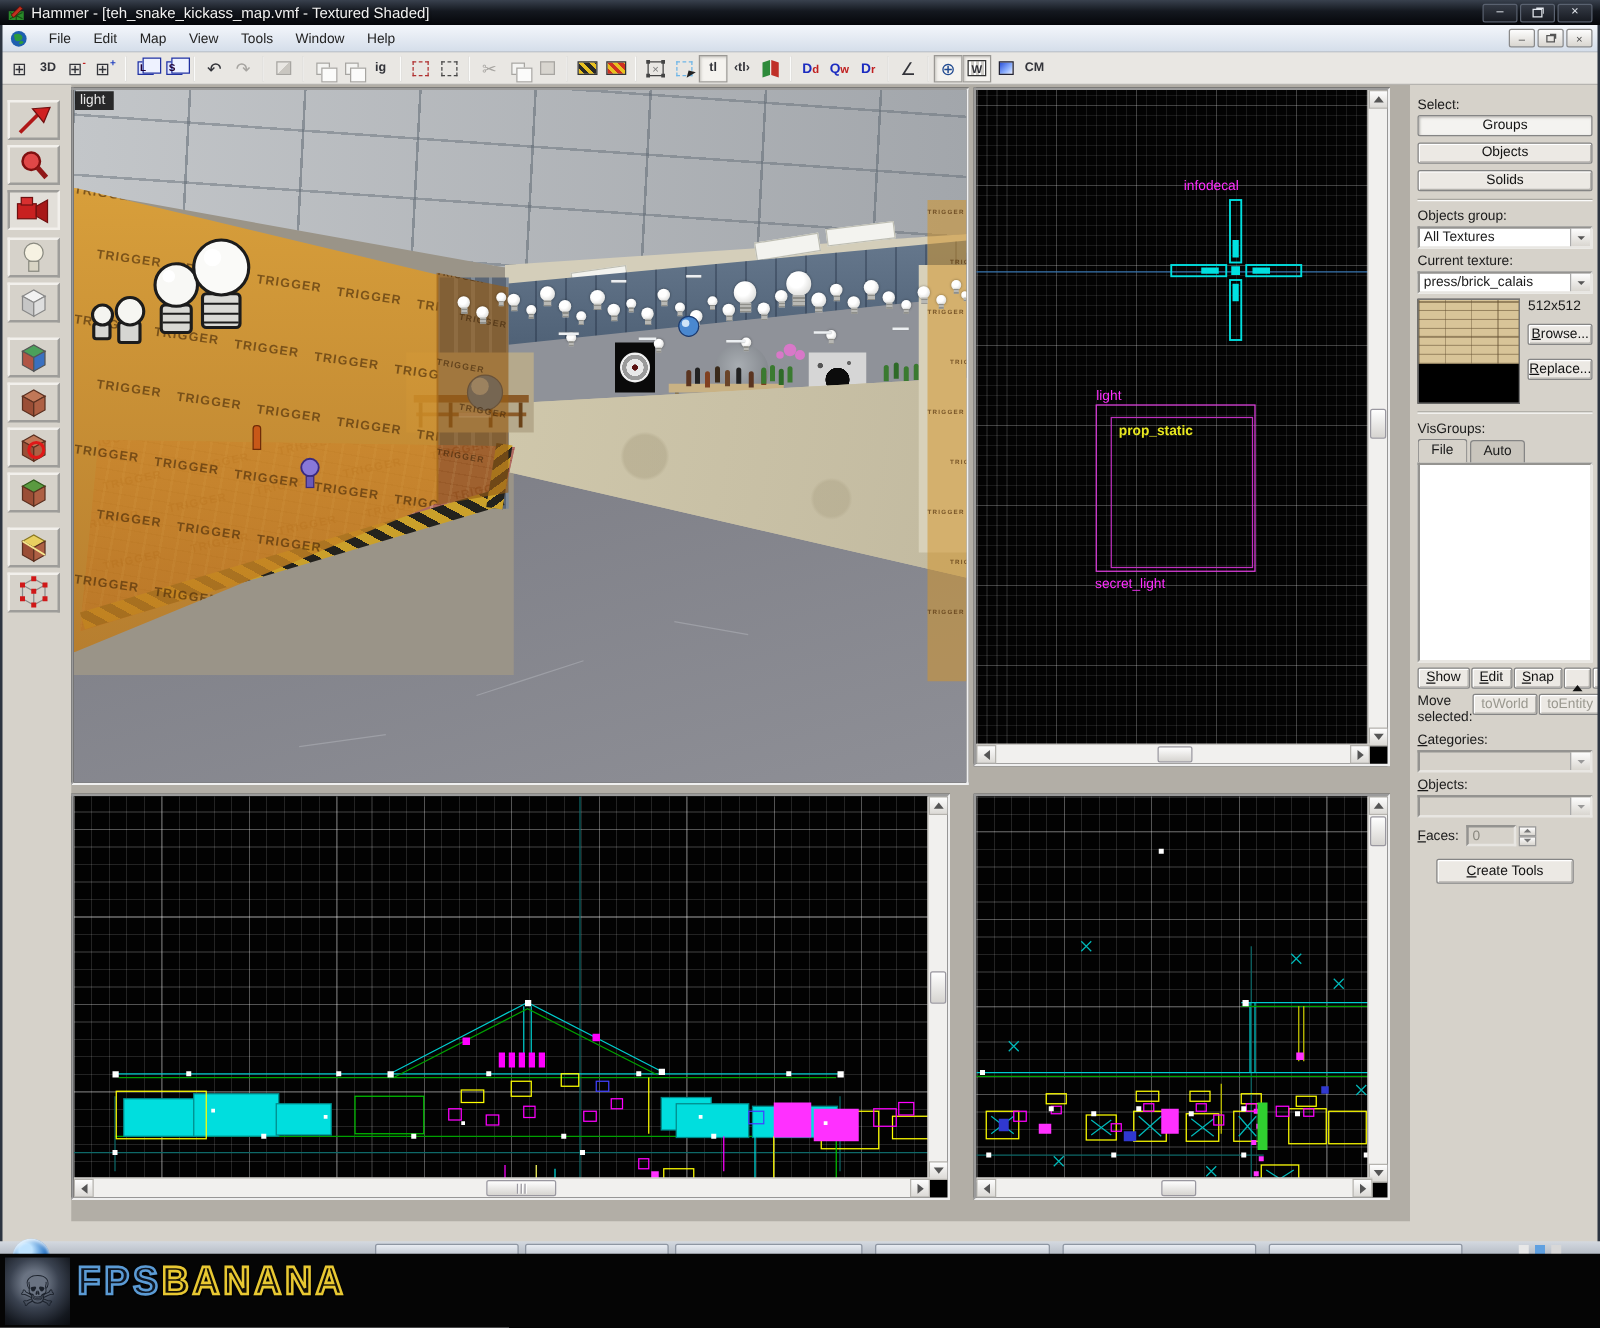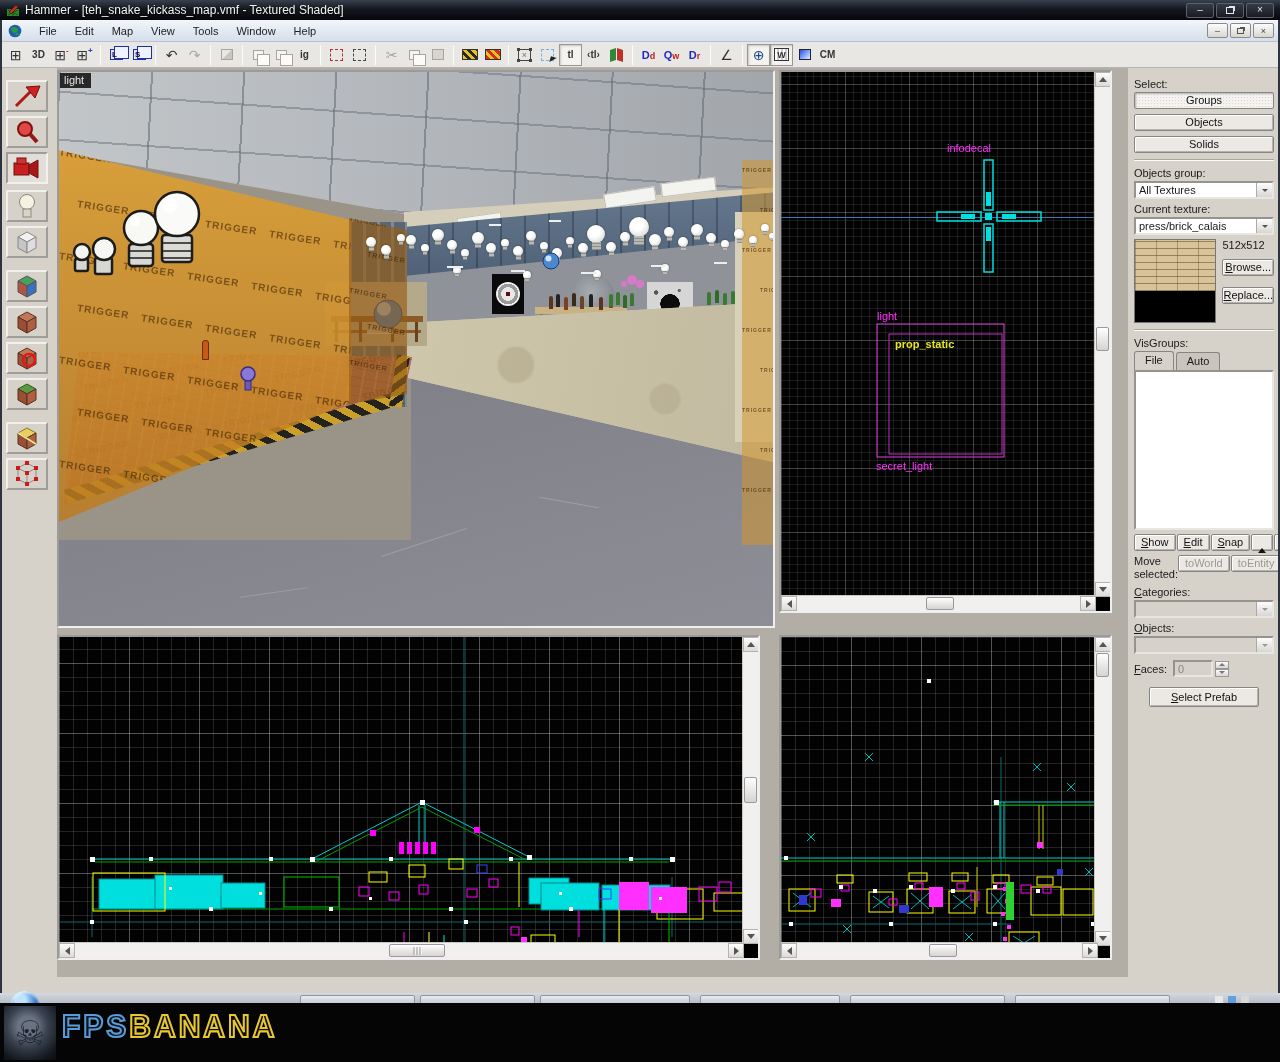--- a/index.html
+++ b/index.html
@@ -1130,21 +1130,21 @@
       <span class="faces-field">0</span>
       <span class="spin">
         <i>
             <span class="tri up" style="border-width:3px;border-bottom-color:#777"></span>
           </i>
         <i>
             <span class="tri down" style="border-width:3px;border-top-color:#777"></span>
           </i>
       </span>
     </div>
-    <div class="cbtn ul" style="width:110px;margin:10px auto 0 auto;height:20px;line-height:18px">Select Prefab</div>
+    <div class="cbtn ul" style="width:110px;margin:10px auto 0 auto;height:20px;line-height:18px">Create Tools</div>
   </div>
 
 
   <div id="taskbar">
     <div class="orb"></div>
     <div class="tkbtn" style="left:300px;width:115px"></div>
     <div class="tkbtn" style="left:420px;width:115px"></div>
     <div class="tkbtn" style="left:540px;width:150px"></div>
     <div class="tkbtn" style="left:700px;width:140px"></div>
     <div class="tkbtn" style="left:850px;width:155px"></div>

